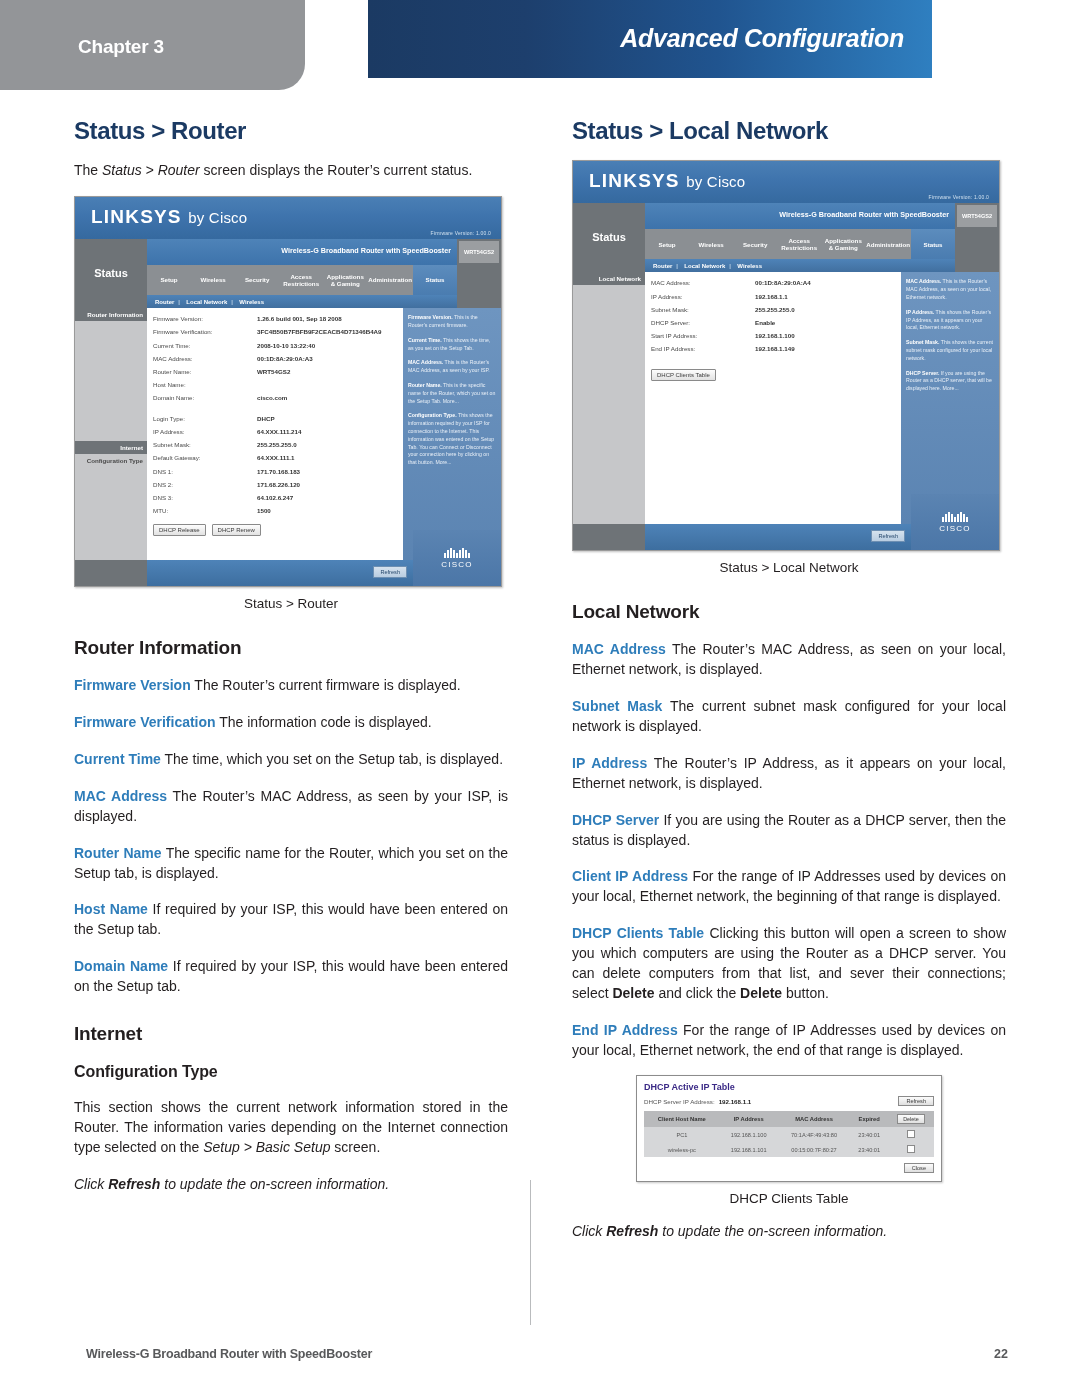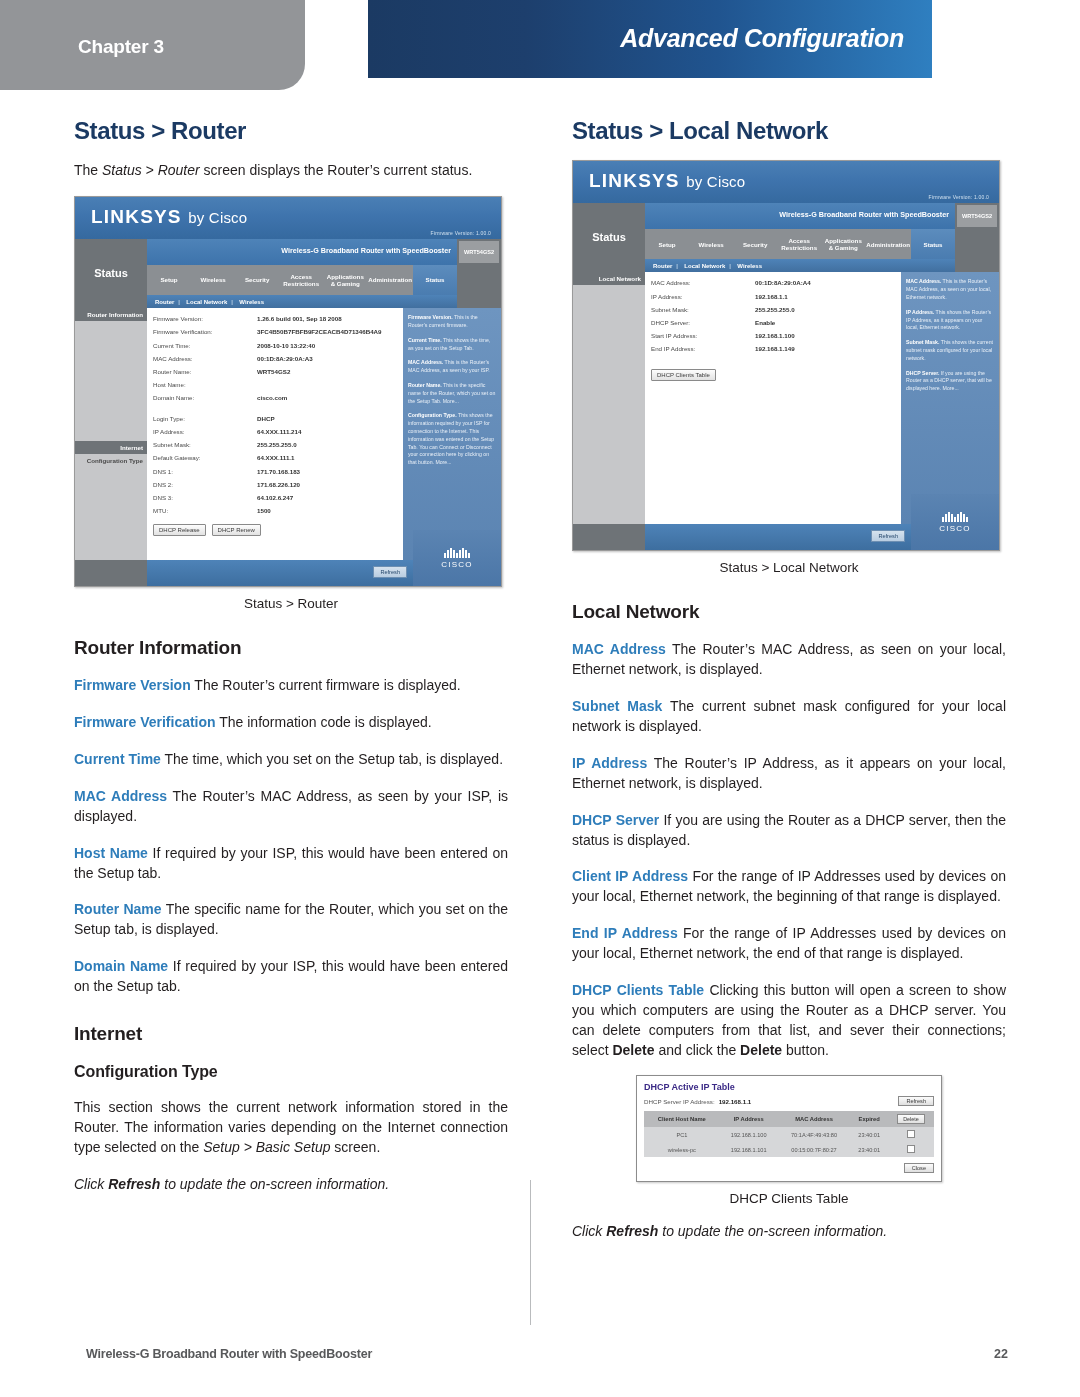--- a/index.html
+++ b/index.html
@@ -622,22 +622,22 @@
     </div>
   </div>
   <p class="caption">Status &gt; Router</p>
 
   <h2 class="sub-head">Router Information</h2>
 
   <p class="body"><span class="term">Firmware Version</span><span> The Router’s current firmware is displayed.</span></p>
   <p class="body"><span class="term">Firmware Verification</span><span> The information code is displayed.</span></p>
   <p class="body"><span class="term">Current Time</span><span>  The time, which you set on the Setup tab, is displayed.</span></p>
   <p class="body"><span class="term">MAC Address</span><span>  The Router’s MAC Address, as seen by your ISP, is displayed.</span></p>
+  <p class="body"><span class="term">Router Name</span><span>  The specific name for the Router, which you set on the Setup tab, is displayed.</span></p>
   <p class="body"><span class="term">Host Name</span><span>  If required by your ISP, this would have been entered on the Setup tab.</span></p>
-  <p class="body"><span class="term">Router Name</span><span>  The specific name for the Router, which you set on the Setup tab, is displayed.</span></p>
   <p class="body"><span class="term">Domain Name</span><span>  If required by your ISP, this would have been entered on the Setup tab.</span></p>
 
   <h2 class="sub-head">Internet</h2>
   <h3 class="sub-sub-head">Configuration Type</h3>
 
   <p class="body"><span>This section shows the current network information stored in the Router. The information varies depending on the Internet connection type selected on the </span><span class="ital">Setup &gt; Basic Setup</span><span> screen.</span></p>
 
   <p class="body last"><span>Click </span><span class="bold">Refresh</span><span> to update the on-screen information.</span></p>
 </div>
 
@@ -738,23 +738,23 @@
   </div>
   <p class="caption">Status &gt; Local Network</p>
 
   <h2 class="sub-head">Local Network</h2>
 
   <p class="body"><span class="term">MAC Address</span><span>  The Router’s MAC Address, as seen on your local, Ethernet network, is displayed.</span></p>
   <p class="body"><span class="term">Subnet Mask</span><span>  The current subnet mask configured for your local network is displayed.</span></p>
   <p class="body"><span class="term">IP Address</span><span>  The Router’s IP Address, as it appears on your local, Ethernet network, is displayed.</span></p>
   <p class="body"><span class="term">DHCP Server</span><span>  If you are using the Router as a DHCP server, then the status is displayed.</span></p>
   <p class="body"><span class="term">Client IP Address</span><span>  For the range of IP Addresses used by devices on your local, Ethernet network, the beginning of that range is displayed.</span></p>
+  <p class="body"><span class="term">DHCP Clients Table</span><span> Clicking this button will open a screen to show you which computers are using the Router as a DHCP server. You can delete computers from that list, and sever their connections; select </span><span class="bold">Delete</span><span> and click the </span><span class="bold">Delete</span><span> button.</span></p>
+
   <p class="body"><span class="term">End IP Address</span><span>  For the range of IP Addresses used by devices on your local, Ethernet network, the end of that range is displayed.</span></p>
-
-  <p class="body"><span class="term">DHCP Clients Table</span><span> Clicking this button will open a screen to show you which computers are using the Router as a DHCP server. You can delete computers from that list, and sever their connections; select </span><span class="bold">Delete</span><span> and click the </span><span class="bold">Delete</span><span> button.</span></p>
 
   <div class="dhcp-shot">
     <div class="dhcp-title">DHCP Active IP Table</div>
     <div class="dhcp-subrow">
       <span>DHCP Server IP Address:</span>
       <span class="val">192.168.1.1</span>
       <button class="dhcp-topbtn">Refresh</button>
     </div>
     <table class="dhcp-table">
       <thead>

